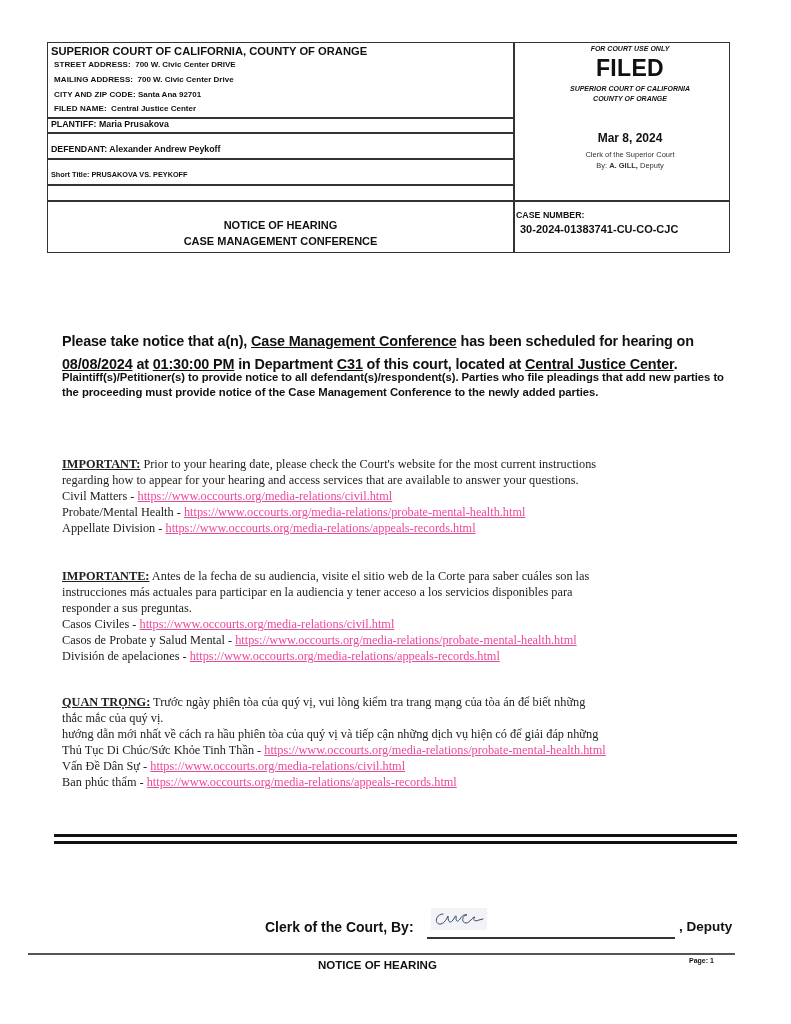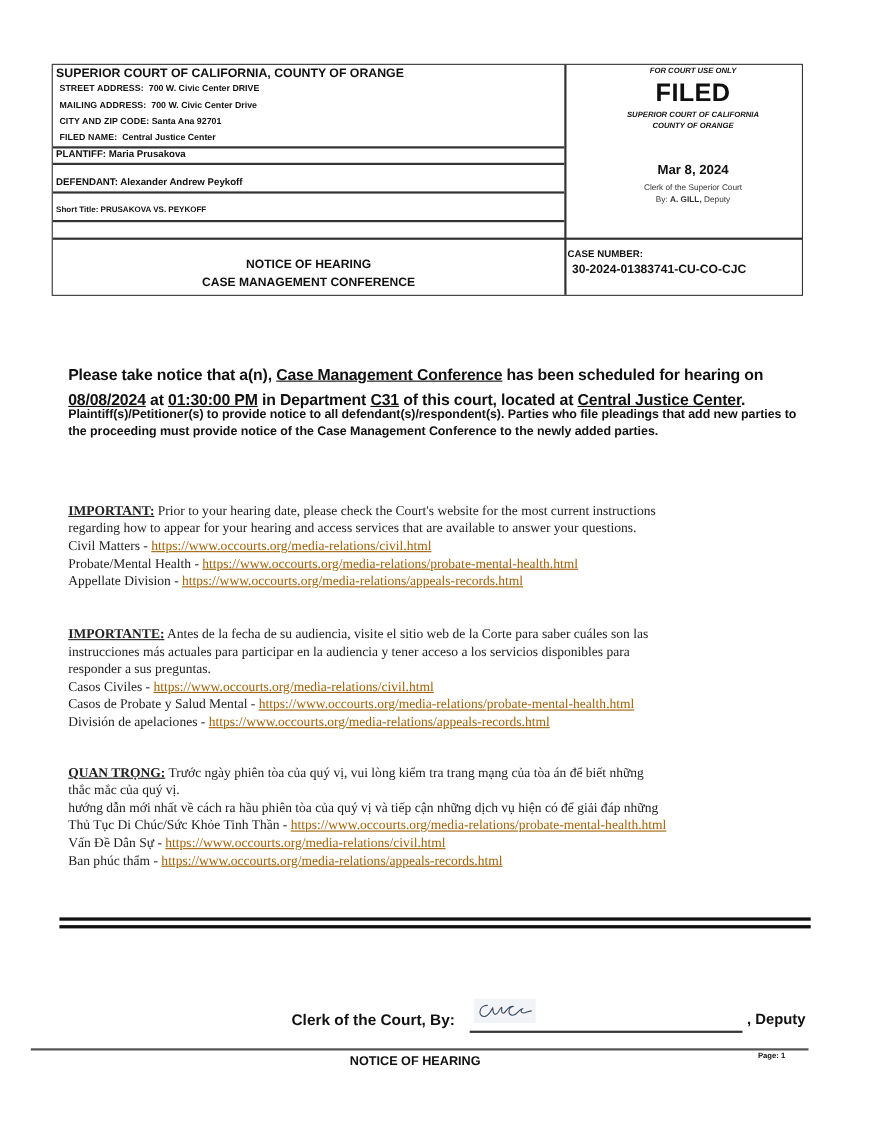--- a/index.html
+++ b/index.html
@@ -1,20 +1,20 @@
 <!DOCTYPE html>
 <html><head>
 <meta charset="utf-8">
 <style>
   html, body { margin:0; padding:0; background:#ffffff; }
   body { width:791px; height:1024px; position:relative; overflow:hidden; color:#111; }
   .abs { position:absolute; }
 
   
-  .box { position:absolute; left:47px; top:42px; width:683px; height:211px; border:1.5px solid #333; box-sizing:border-box;margin-top:16px; }
+  .box { position:absolute; left:47px; top:42px; width:683px; height:211px; border:1.5px solid #333; box-sizing:border-box; }
   .vdiv { position:absolute; left:465px; top:0; width:1.5px; height:100%; background:#333; }
   .hline { position:absolute; height:1.5px; background:#333; }
   .lbl { font-family:"Liberation Sans", sans-serif; font-weight:bold; color:#111; white-space:nowrap; }
 
   .court-title { left:3px; top:2px; font-size:11.2px; }
   .addr { left:6px; font-size:8px; }
   .addr .k { letter-spacing:0.1px; }
   .row-text { left:3px; font-size:8.8px; }
   .short-title { left:3px; font-size:7.3px; }
   .notice-title { position:absolute; left:0; width:465px; text-align:center; font-size:11px; line-height:16px; }
@@ -28,21 +28,21 @@
   .casenum-l { left:468px; top:167px; font-size:8.8px; }
   .casenum { left:472px; top:180px; font-size:11px; }
 
   
   .p1 { left:62px; top:282px; width:660px; font-size:14.4px; font-weight:bold; line-height:23px; font-family:"Liberation Sans", sans-serif; letter-spacing:-0.15px;margin-top:48px; }
   .u { text-decoration:underline; }
   .p2 { left:62px; top:370px; width:670px; font-size:11.3px; font-weight:bold; line-height:15px; font-family:"Liberation Sans", sans-serif; letter-spacing:-0.05px; }
 
   .sect { left:62px; width:680px; font-family:"Liberation Serif", serif; font-size:12.3px; line-height:16px; color:#222; }
   .sect .head { font-weight:bold; text-decoration:underline; }
-  .sect a { color:#a16207; text-decoration:underline; }
+  .sect a { color:#ec4899; text-decoration:underline; }
   .sect .ln { display:block; white-space:nowrap; }
 
   .dbl1 { left:54px; top:834px; width:683px; height:3px; background:#111; }
   .dbl2 { left:54px; top:841px; width:683px; height:3px; background:#111; }
 
   .clerk-sign { left:265px; top:919px; font-size:14px; font-weight:bold; font-family:"Liberation Sans", sans-serif; }
   .sig-line { left:427px; top:937px; width:248px; height:1.5px; background:#333; }
   .sig-img { left:431px; top:908px; width:56px; height:22px; background:#f1f3f6; }
   .deputy { left:679px; top:919px; font-size:13.5px; font-weight:bold; font-family:"Liberation Sans", sans-serif; }
   .foot-line { left:28px; top:953px; width:707px; height:1.5px; background:#555; }

